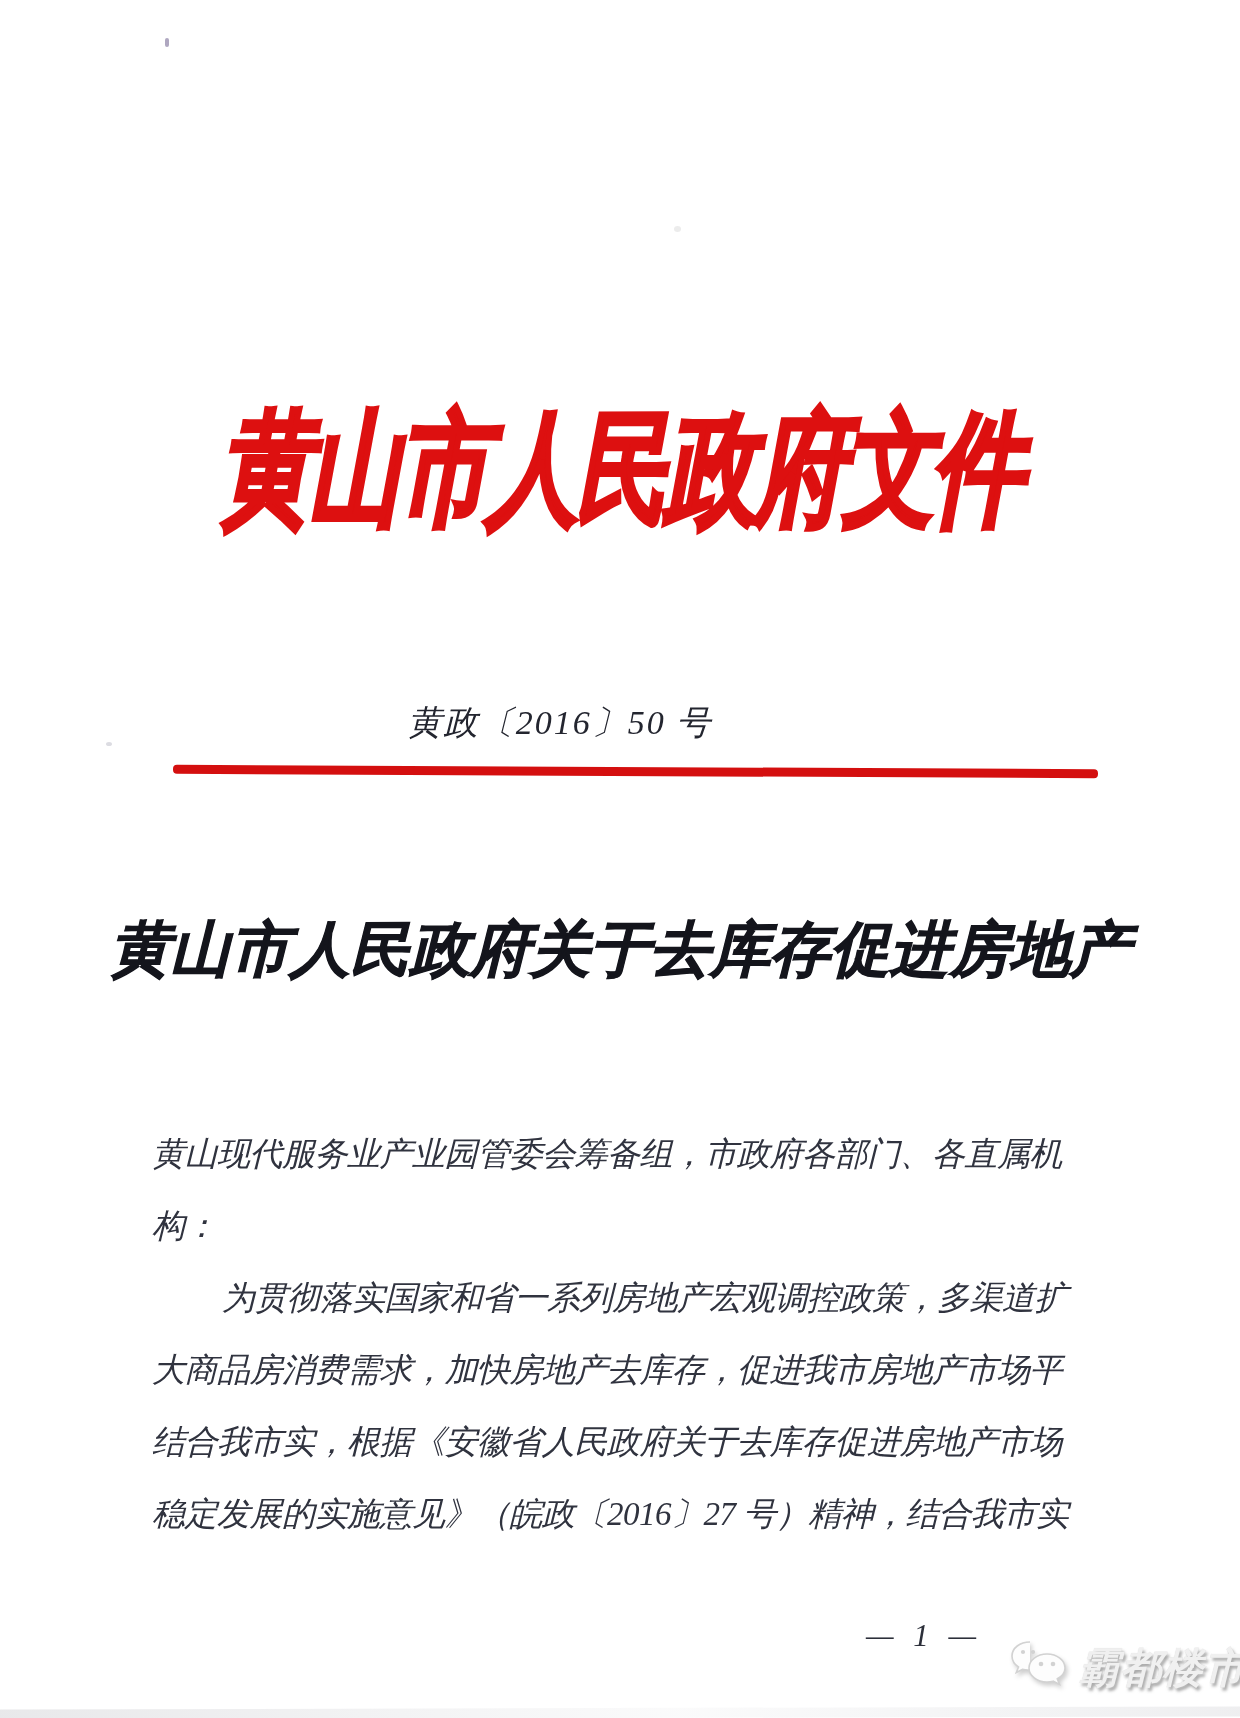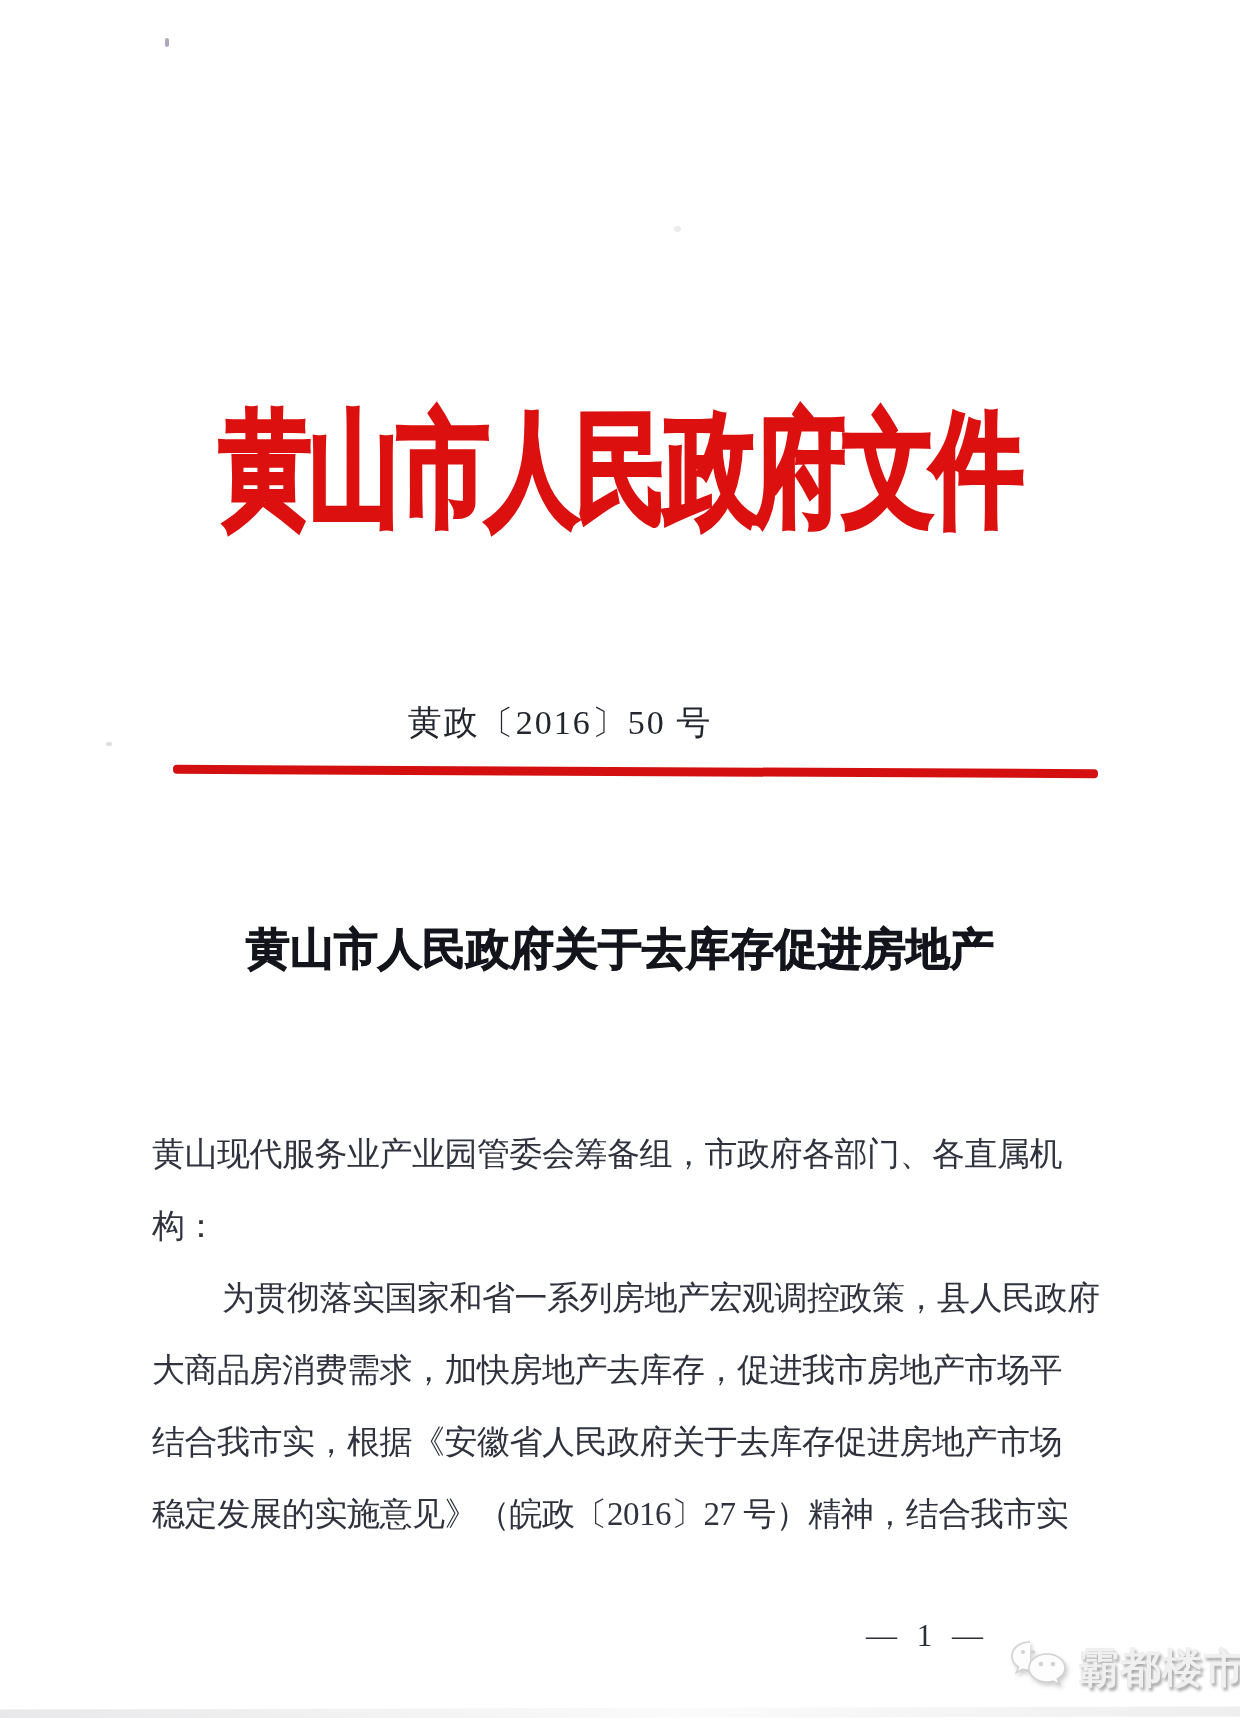--- a/index.html
+++ b/index.html
@@ -6,20 +6,21 @@
   html, body { background: #ffffff; }
   body {
     font-family: "Liberation Serif", "DejaVu Serif", serif;
     width: 1240px; height: 1718px;
   }
   .page {
     position: relative;
     width: 1240px; height: 1718px;
     background: #ffffff;
     overflow: hidden;
+    font-style: italic;
   }
 
   
   .masthead {
     position: absolute;
     top: 408px; left: 0; width: 1240px;
     text-align: center;
     font-size: 92px;
     line-height: 1;
     font-weight: bold;
@@ -50,21 +51,21 @@
     background: #d40f0f;
     border-radius: 4px;
     transform: rotate(0.28deg);
   }
 
   
   .doc-title {
     position: absolute;
     top: 916px; left: 0; width: 1240px;
     text-align: center;
-    font-size: 44px;
+    font-size: 60px;
     line-height: 68px;
     font-weight: bold;
     color: #14151c;
     -webkit-text-stroke: 1px #14151c;
     white-space: nowrap;
   }
 
   
   .body-text {
     position: absolute;
@@ -135,21 +136,21 @@
 
   <div class="red-rule"></div>
 
   <div class="doc-title">
     <div>黄山市人民政府关于去库存促进房地产</div>
   </div>
 
   <div class="body-text">
     <div class="body-line">黄山现代服务业产业园管委会筹备组，市政府各部门、各直属机</div>
     <div class="body-line">构：</div>
-    <div class="body-line indent">为贯彻落实国家和省一系列房地产宏观调控政策，县人民政府</div>
+    <div class="body-line indent">为贯彻落实国家和省一系列房地产宏观调控政策，多渠道扩</div>
     <div class="body-line">大商品房消费需求，加快房地产去库存，促进我市房地产市场平</div>
     <div class="body-line">结合我市实，根据《安徽省人民政府关于去库存促进房地产市场</div>
     <div class="body-line">稳定发展的实施意见》（皖政〔2016〕27 号）精神，结合我市实</div>
   </div>
 
   <div class="page-number">— 1 —</div>
 
   <div class="watermark">
     <span class="watermark-icon">
       <svg width="64" height="56" viewBox="0 0 64 56" xmlns="http://www.w3.org/2000/svg">

